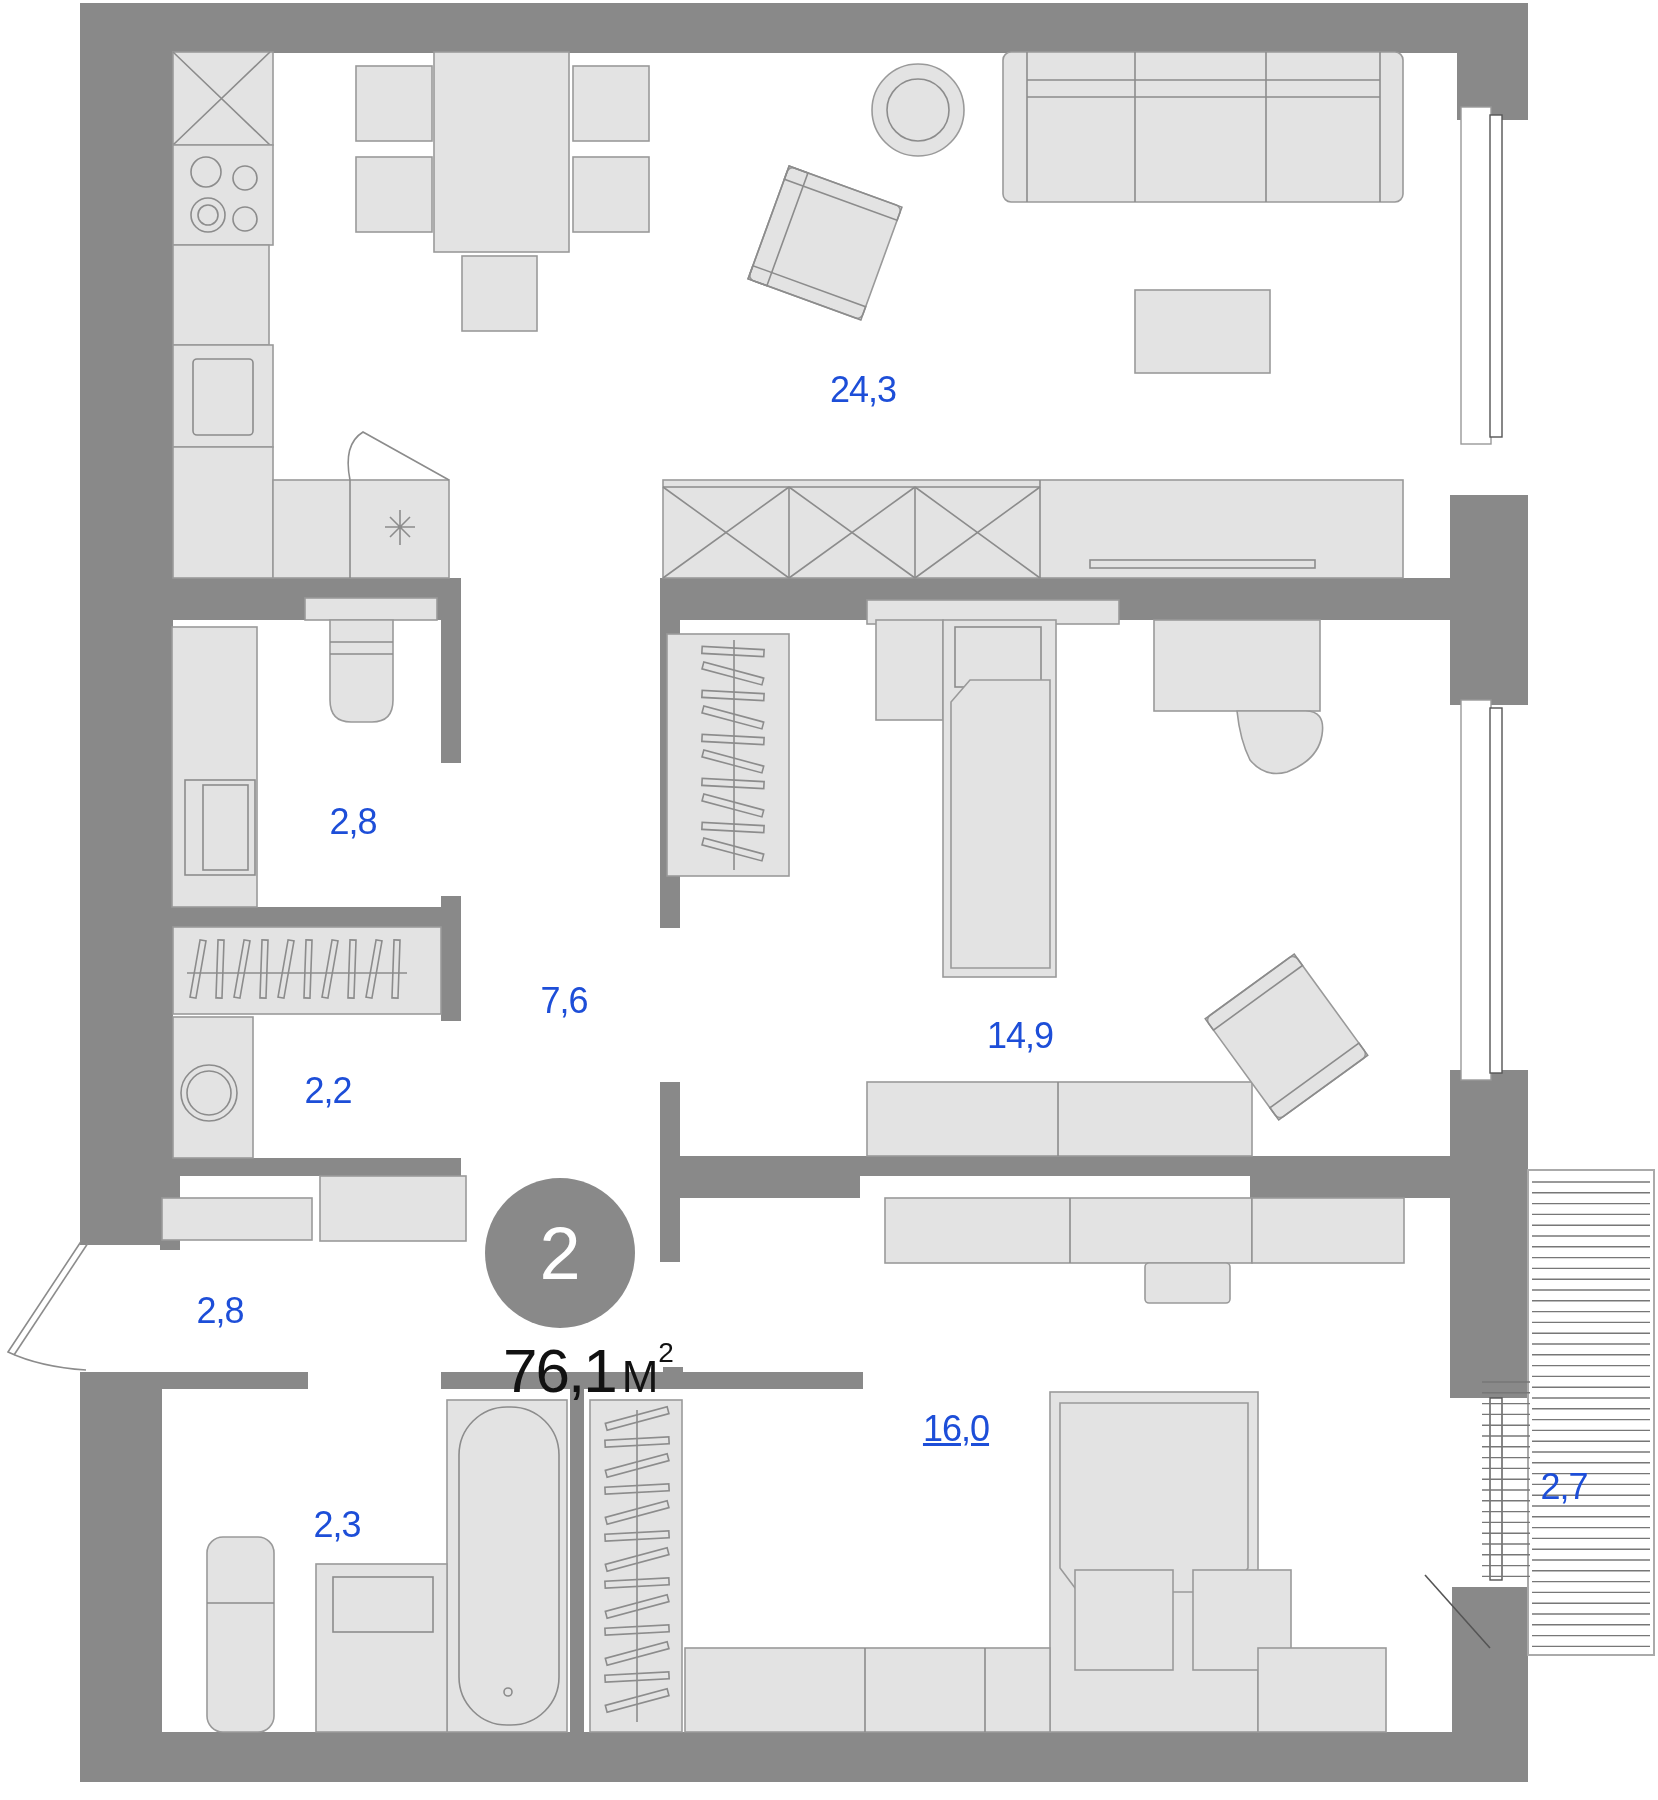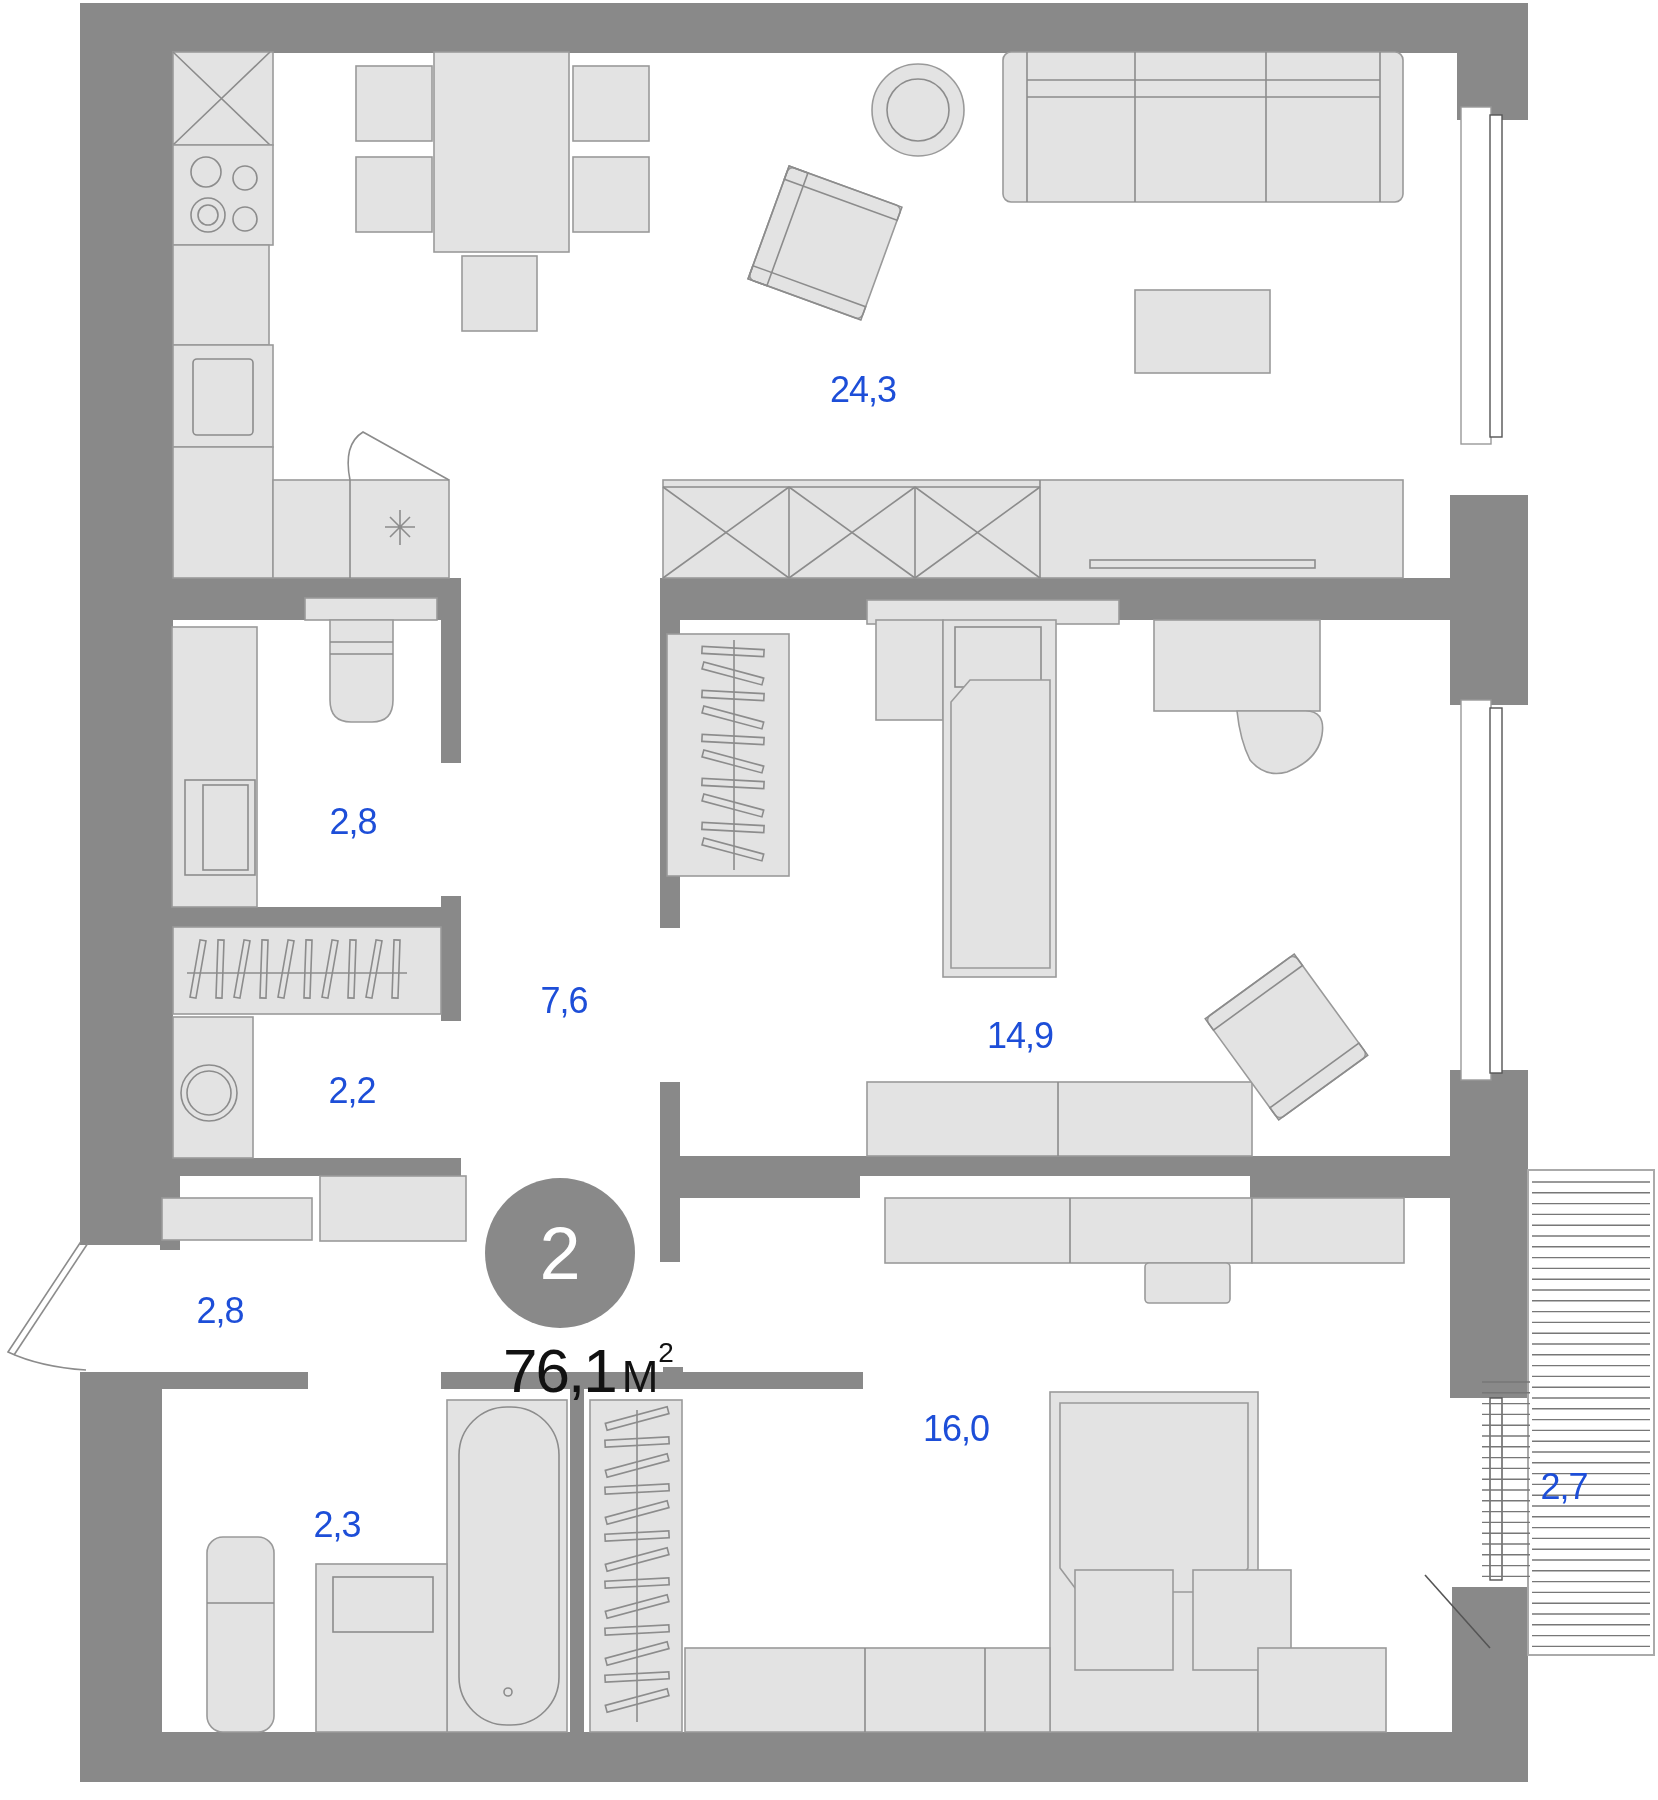--- a/index.html
+++ b/index.html
@@ -296,24 +296,24 @@
         <rect class="line" x="605" y="1673.5" width="64" height="7" transform="rotate(-3 637 1676.5)"></rect>
         <rect class="line" x="605" y="1697" width="64" height="7" transform="rotate(-15 637 1700)"></rect>
       </g>
     <path class="dark" d="M1425 1575 L1490 1648"></path>
   </g>
 </svg>
 
 <div class="label" style="left:863px; top:390px;">24,3</div>
 <div class="label" style="left:353px; top:822px;">2,8</div>
 <div class="label" style="left:564px; top:1001px;">7,6</div>
-<div class="label" style="left:352px; top:1091px;text-align:right;">2,2</div>
+<div class="label" style="left:328px; top:1091px;text-align:right;">2,2</div>
 <div class="label" style="left:1020px; top:1036px;">14,9</div>
 <div class="label" style="left:220px; top:1311px;">2,8</div>
-<div class="label" style="left:956px; top:1429px;">16,0</div>
+<div class="label" style="left:956px; top:1429px;text-decoration:underline;">16,0</div>
 <div class="label" style="left:1564px; top:1487px;">2,7</div>
 <div class="label" style="left:337px; top:1525px;">2,3</div>
 
 <div class="badge">
   <span>2</span>
 </div>
 <div class="total">
   <span>76,1</span><span class="unit">М</span><sup>2</sup>
 </div>
 

